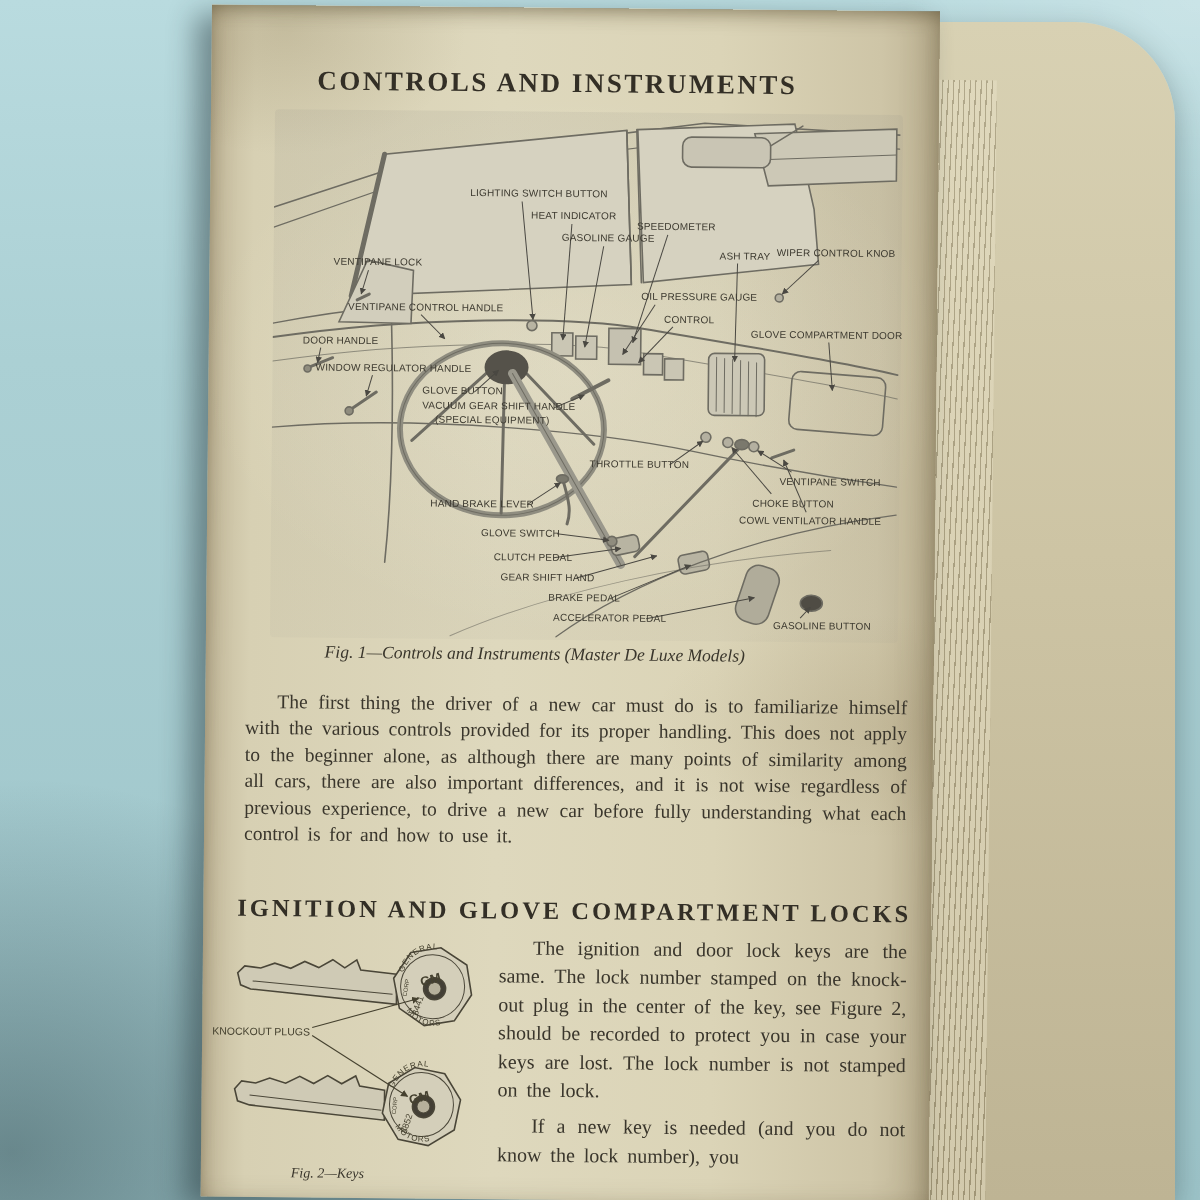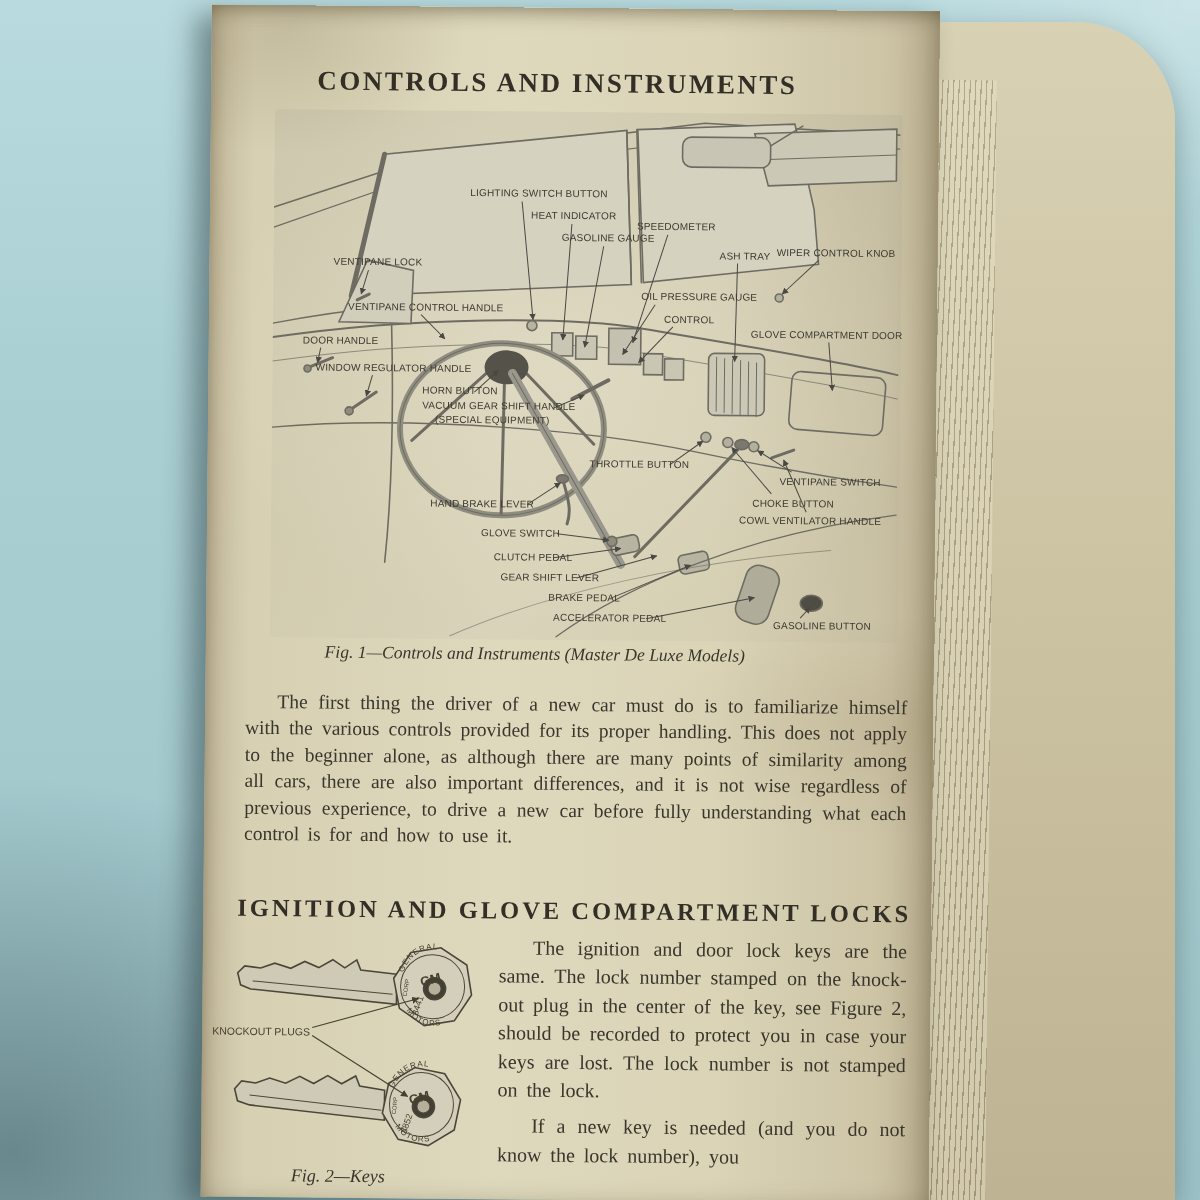--- a/index.html
+++ b/index.html
@@ -35,21 +35,21 @@
   .lbl{position:absolute;font-family:"Liberation Sans",sans-serif;font-size:10px;
     color:#3c392f;white-space:nowrap;letter-spacing:.2px;}
   .caption1{position:absolute;left:0;right:70px;top:636px;text-align:center;
     font-style:italic;font-size:17.5px;color:#3a362c;}
   .intro{position:absolute;left:40px;top:684px;width:662px;font-size:19.5px;
     line-height:1.355;color:#3a362c;text-align:justify;text-indent:32px;word-spacing:3.5px;}
   .section-h{position:absolute;left:34px;top:889px;width:670px;font-size:24.5px;
     font-weight:bold;letter-spacing:3px;color:#332f26;white-space:nowrap;}
   .fig2{position:absolute;left:8px;top:918px;width:288px;height:276px;}
   .fig2 svg{position:absolute;left:0;top:0;width:288px;height:238px}
-  .caption2{position:absolute;left:82px;top:242px;font-style:italic;font-size:18px;color:#3a362c;}
+  .caption2{position:absolute;left:82px;top:242px;font-style:italic;font-size:14px;color:#3a362c;}
   .rightcol{position:absolute;left:296px;top:926px;width:408px;font-size:20px;
     line-height:1.42;color:#3a362c;text-align:justify;word-spacing:4px;}
   .rightcol p{text-indent:34px;}
   .rightcol p + p{margin-top:8px;}
   .keytext{font-family:"Liberation Sans",sans-serif;fill:#45412f;}
 </style>
 </head>
 <body>
 
 <div class="scene">
@@ -159,31 +159,31 @@
       <span class="lbl" style="left:363px;top:108px">SPEEDOMETER</span>
       <span class="lbl" style="left:446px;top:137px">ASH TRAY</span>
       <span class="lbl" style="left:503px;top:133px">WIPER CONTROL KNOB</span>
       <span class="lbl" style="left:60px;top:146px">VENTIPANE LOCK</span>
       <span class="lbl" style="left:75px;top:191px">VENTIPANE CONTROL HANDLE</span>
       <span class="lbl" style="left:368px;top:178px">OIL PRESSURE GAUGE</span>
       <span class="lbl" style="left:391px;top:201px">CONTROL</span>
       <span class="lbl" style="left:478px;top:215px">GLOVE COMPARTMENT DOOR</span>
       <span class="lbl" style="left:30px;top:225px">DOOR HANDLE</span>
       <span class="lbl" style="left:43px;top:252px">WINDOW REGULATOR HANDLE</span>
-      <span class="lbl" style="left:150px;top:274px">HORN BUTTON</span>
+      <span class="lbl" style="left:150px;top:274px">GLOVE BUTTON</span>
       <span class="lbl" style="left:150px;top:289px">VACUUM GEAR SHIFT HANDLE</span>
       <span class="lbl" style="left:163px;top:303px">(SPECIAL EQUIPMENT)</span>
       <span class="lbl" style="left:318px;top:346px">THROTTLE BUTTON</span>
       <span class="lbl" style="left:508px;top:362px">VENTIPANE SWITCH</span>
       <span class="lbl" style="left:481px;top:384px">CHOKE BUTTON</span>
       <span class="lbl" style="left:468px;top:401px">COWL VENTILATOR HANDLE</span>
       <span class="lbl" style="left:159px;top:387px">HAND BRAKE LEVER</span>
       <span class="lbl" style="left:210px;top:416px">GLOVE SWITCH</span>
       <span class="lbl" style="left:223px;top:440px">CLUTCH PEDAL</span>
-      <span class="lbl" style="left:230px;top:460px">GEAR SHIFT LEVER</span>
+      <span class="lbl" style="left:230px;top:460px">GEAR SHIFT HAND</span>
       <span class="lbl" style="left:278px;top:480px">BRAKE PEDAL</span>
       <span class="lbl" style="left:283px;top:500px">ACCELERATOR PEDAL</span>
       <span class="lbl" style="left:503px;top:506px">GASOLINE BUTTON</span>
     </div>
 
     <div class="caption1">Fig. 1—Controls and Instruments (Master De Luxe Models)</div>
 
     <p class="intro">The first thing the driver of a new car must do is to familiarize himself with the various controls provided for its proper handling. This does not apply to the beginner alone, as although there are many points of similarity among all cars, there are also important differences, and it is not wise regardless of previous experience, to drive a new car before fully understanding what each control is for and how to use it.</p>
 
     <h2 class="section-h">IGNITION AND GLOVE COMPARTMENT LOCKS</h2>

